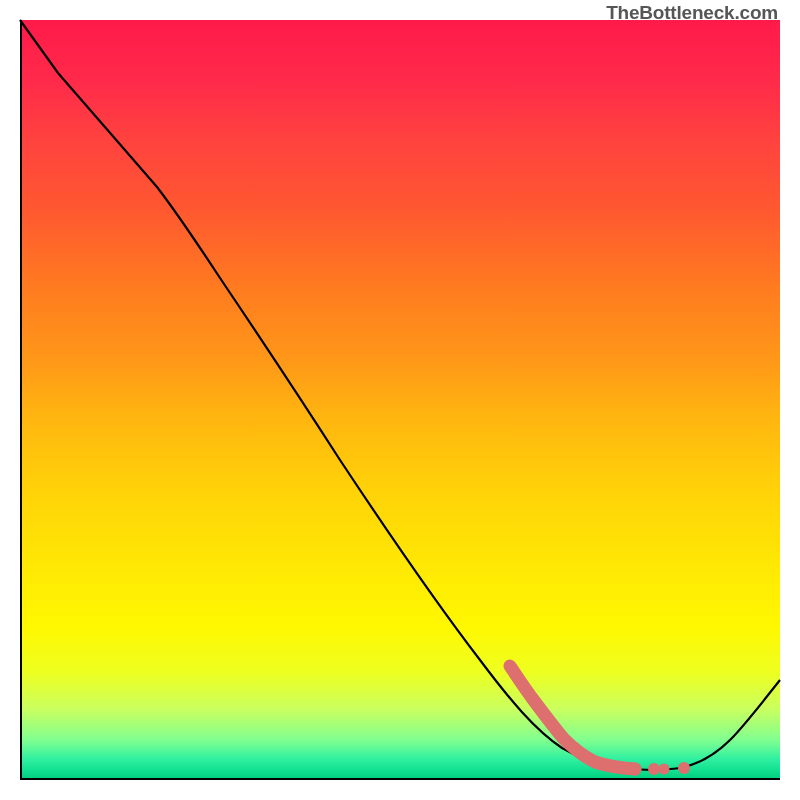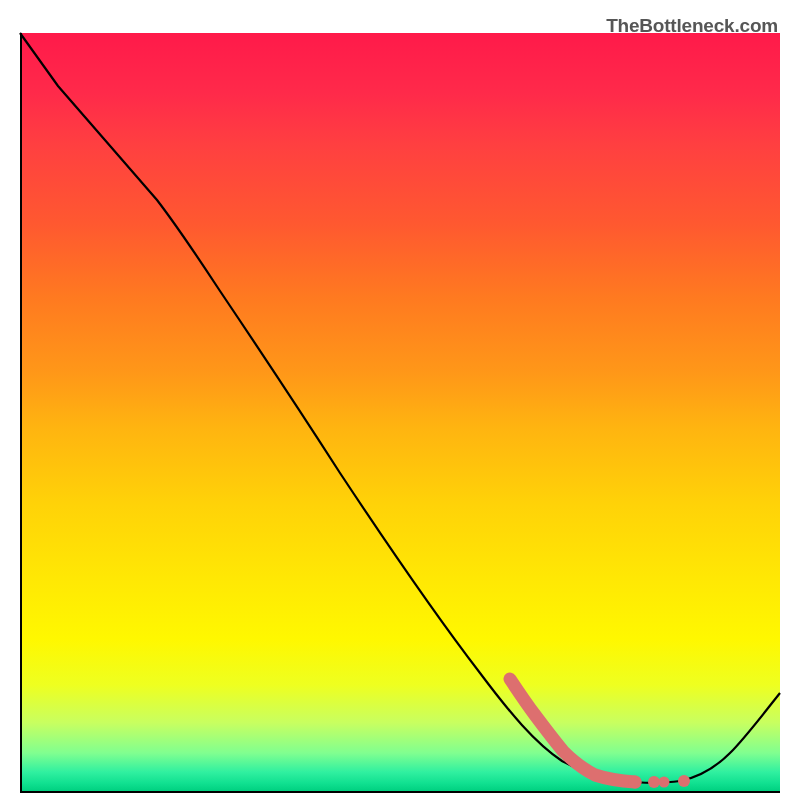--- a/index.html
+++ b/index.html
@@ -1,21 +1,20 @@
 <!DOCTYPE html>
 <html><head>
 <meta charset="utf-8">
 <style>
   * { margin: 0; padding: 0; box-sizing: border-box; }
   html, body { width: 800px; height: 800px; overflow: hidden; background: #fff; }
   .container {
     position: relative;
     width: 800px;
     height: 728px;
-    margin-top: 13px;
   }
   .plot-area {
     position: absolute;
     left: 20px;
     top: 20px;
     width: 760px;
     height: 760px;
     background: linear-gradient(to bottom,
       #ff1a4a 0%,
       #ff2a4a 8%,

